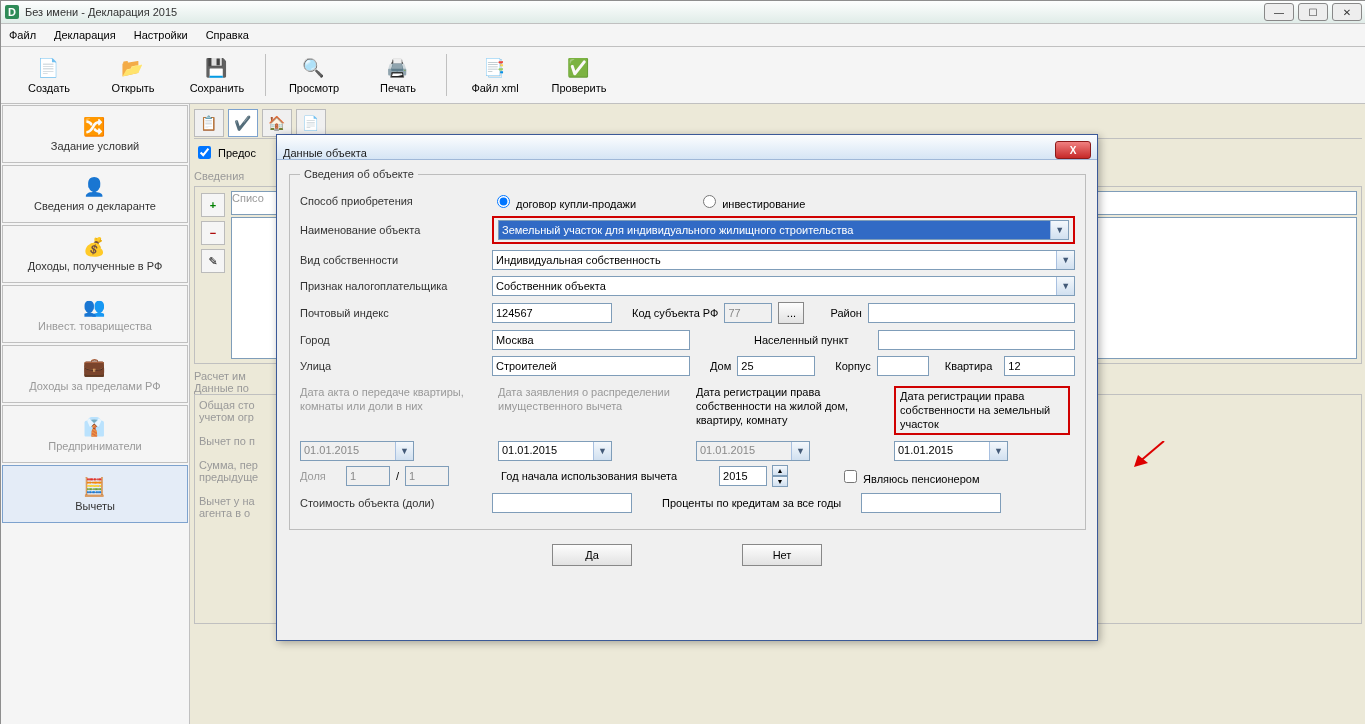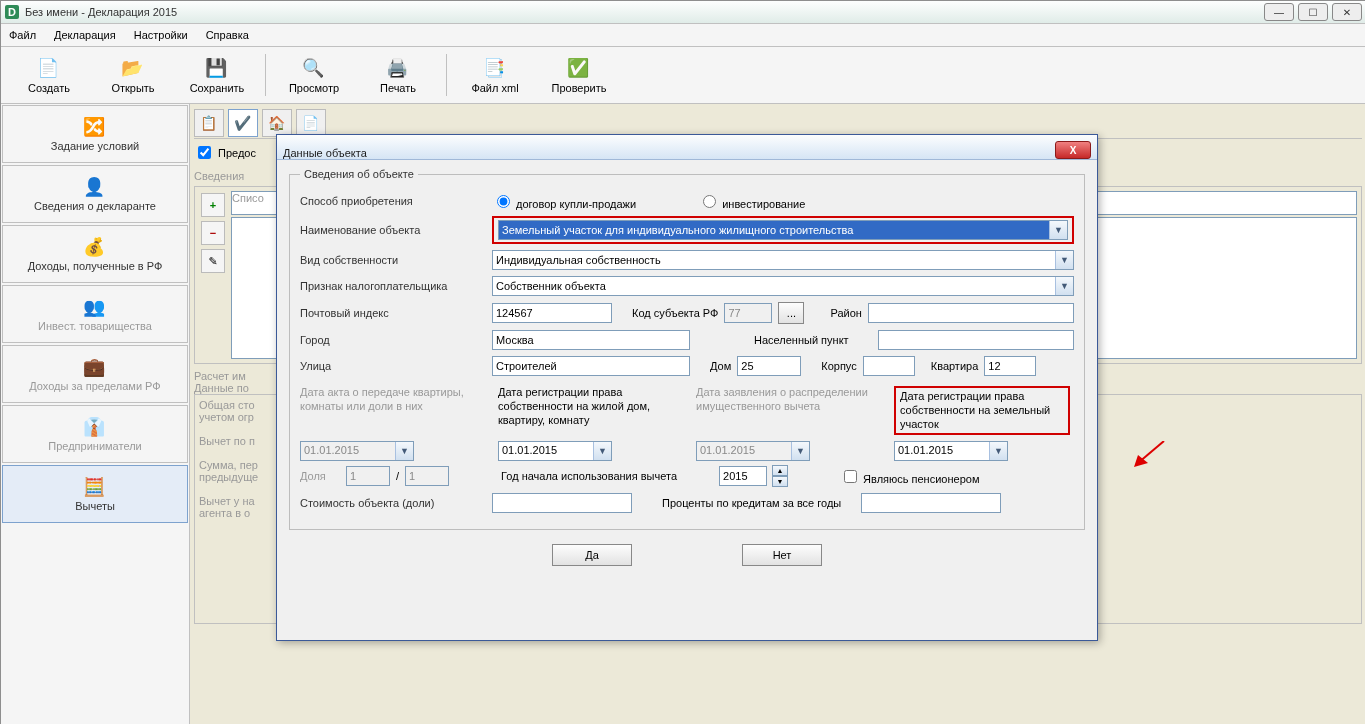--- a/index.html
+++ b/index.html
@@ -247,33 +247,33 @@
           <span style="width:52px"></span>
           <span style="width:118px">Населенный пункт</span>
           <input type="text" style="flex: 1 1 0%;">
         </div>
 
         <div class="row">
           <div class="lbl">Улица</div>
           <input type="text" style="width: 198px;" value="Строителей">
           <span style="width:8px"></span>
           <span>Дом</span>
-          <input type="text" style="width: 64px;" value="25">
+          <input type="text" style="width: 78px;" value="25">
           <span style="width:8px"></span>
           <span>Корпус</span>
           <input type="text" style="width: 52px;">
           <span style="width:4px"></span>
           <span>Квартира</span>
-          <input type="text" style="width: 52px;" value="12">
+          <input type="text" style="width: 71px; margin-left: 6px;" value="12">
         </div>
 
         <div class="dategrid">
           <div class="dcol lbl-dim">Дата акта о передаче квартиры, комнаты или доли в них</div>
+          <div class="dcol lbl-dim">Дата заявления о распределении имущественного вычета</div>
           <div class="dcol">Дата регистрации права собственности на жилой дом, квартиру, комнату</div>
-          <div class="dcol lbl-dim">Дата заявления о распределении имущественного вычета</div>
           <div class="dcol">
             <div class="hlbox"><span>Дата регистрации права собственности на земельный участок</span></div>
           </div>
         </div>
 
         <svg style="position:absolute;left:857px;top:306px;pointer-events:none" width="34" height="26">
           <line x1="30" y1="0" x2="4" y2="22" stroke="#d00" stroke-width="2"></line>
           <polygon points="0,26 4,14 14,22" fill="#d00"></polygon>
         </svg>
 

